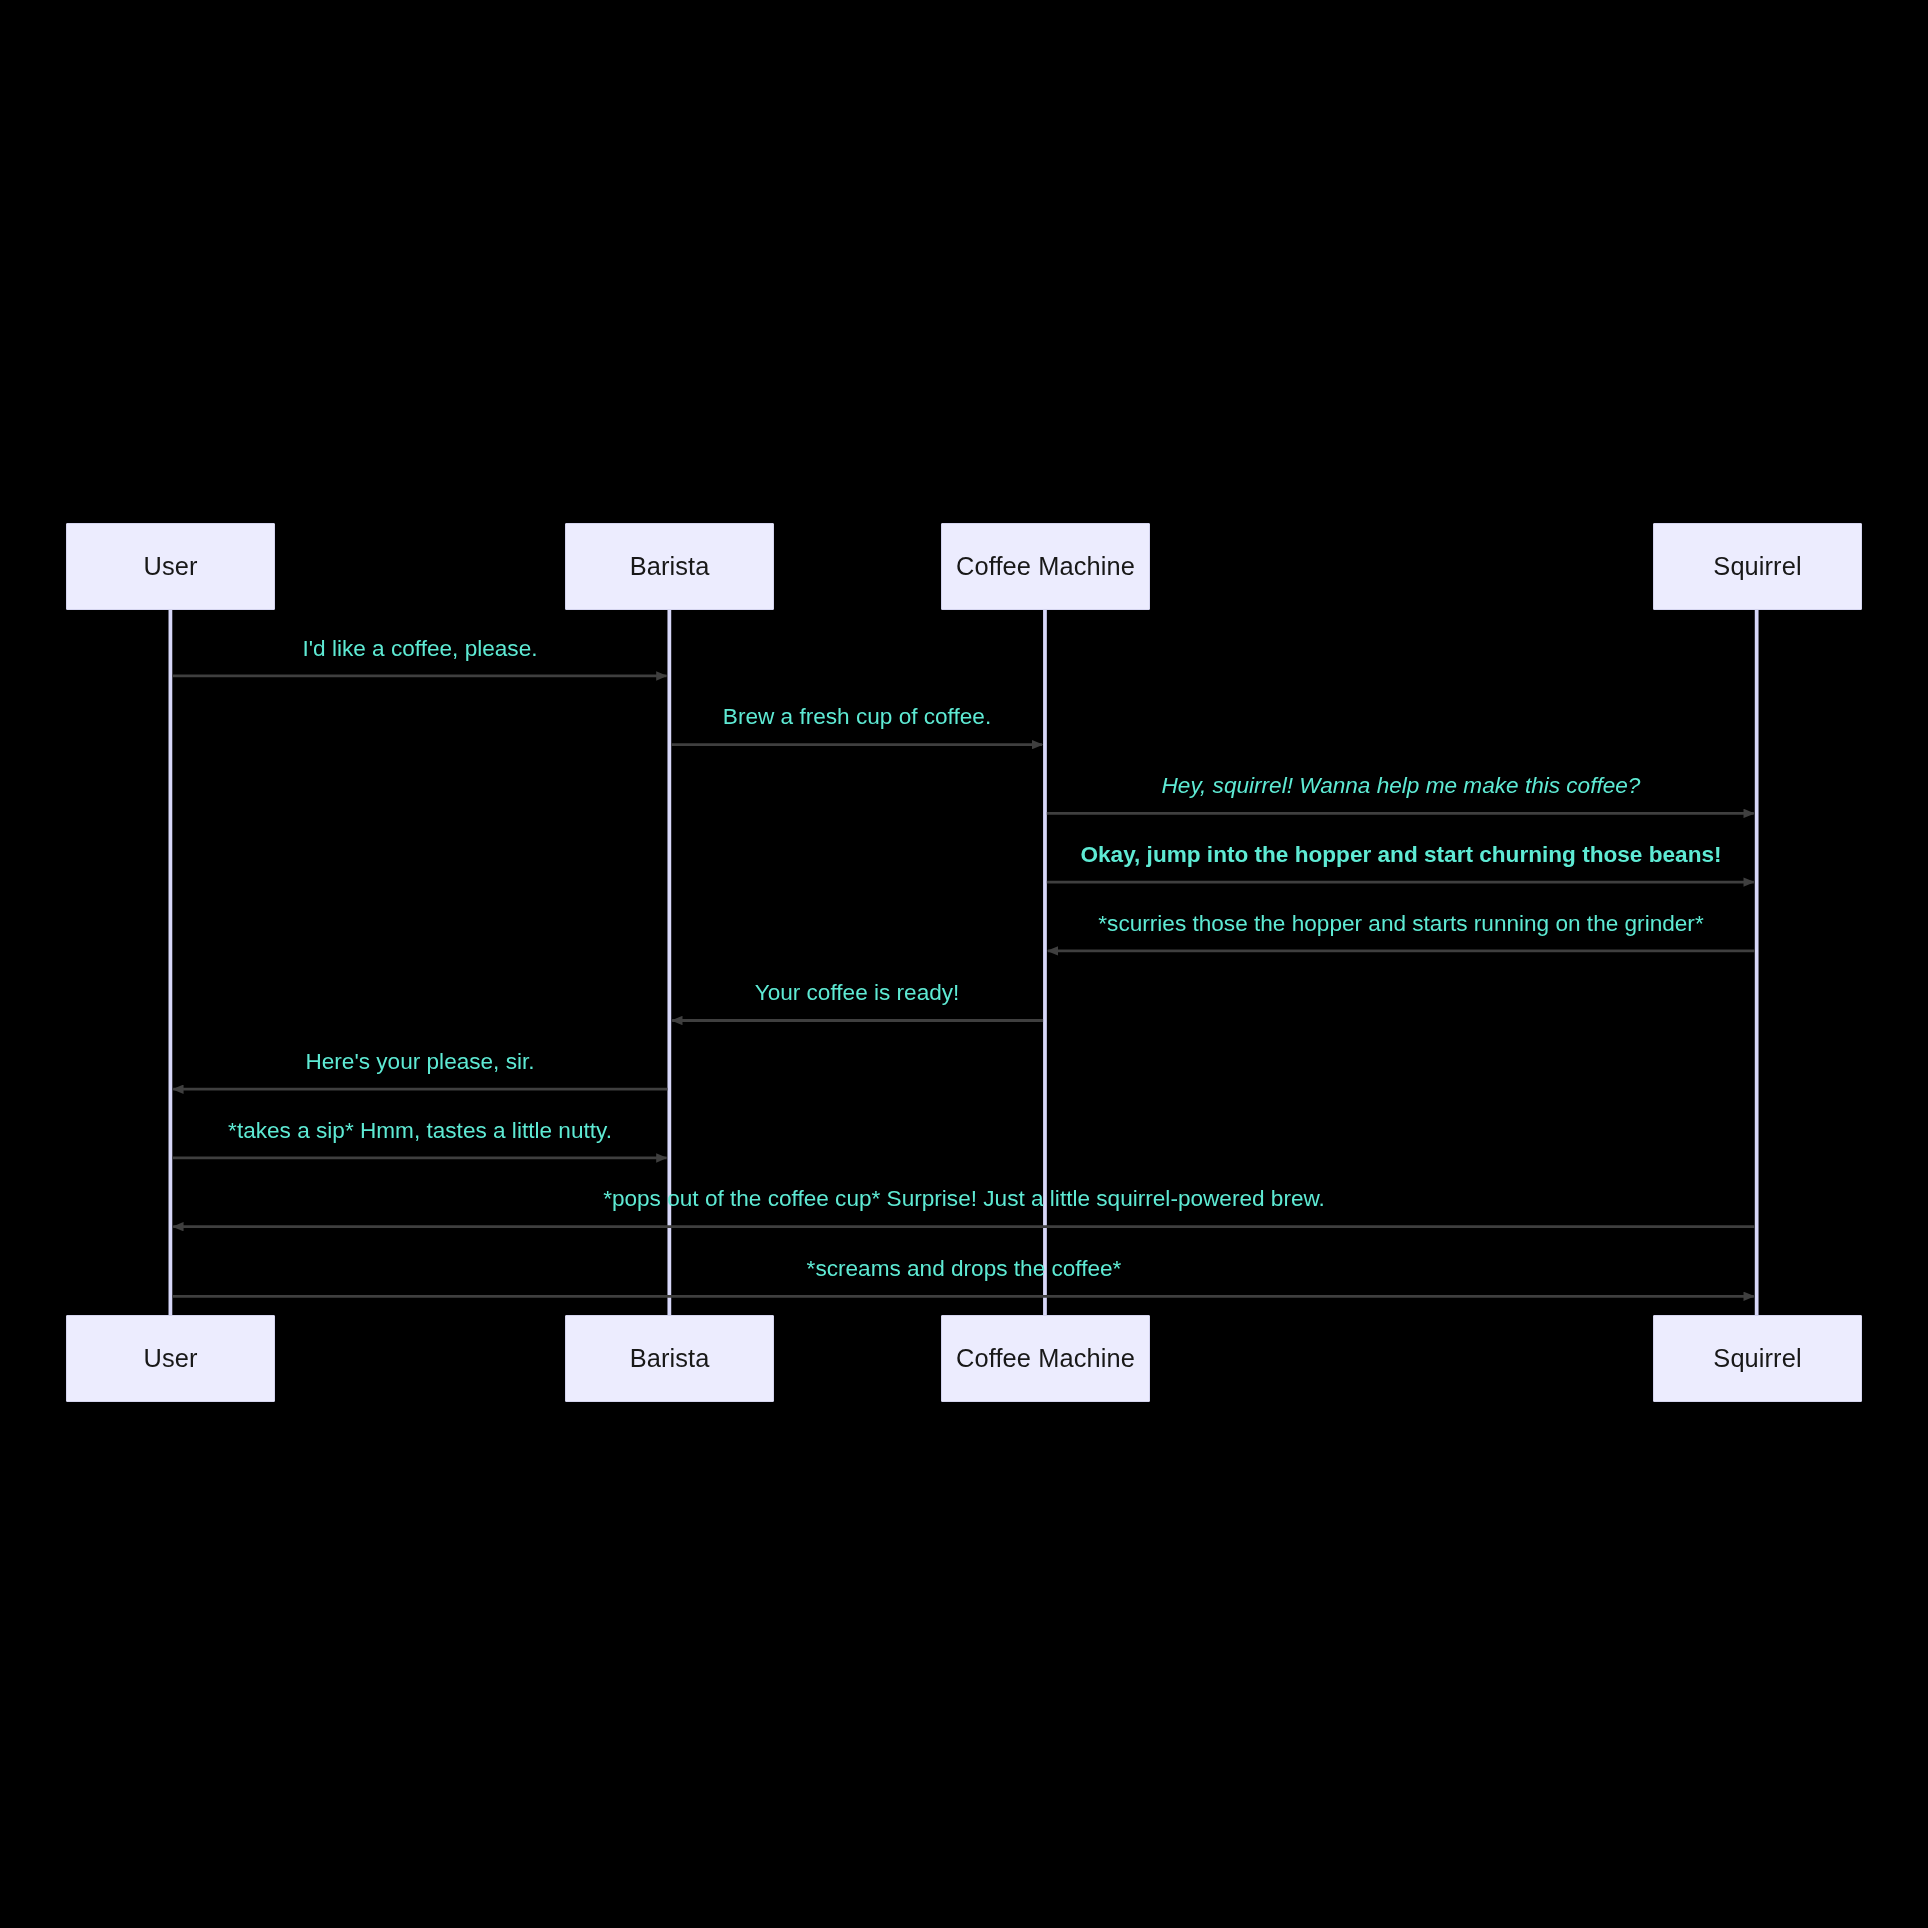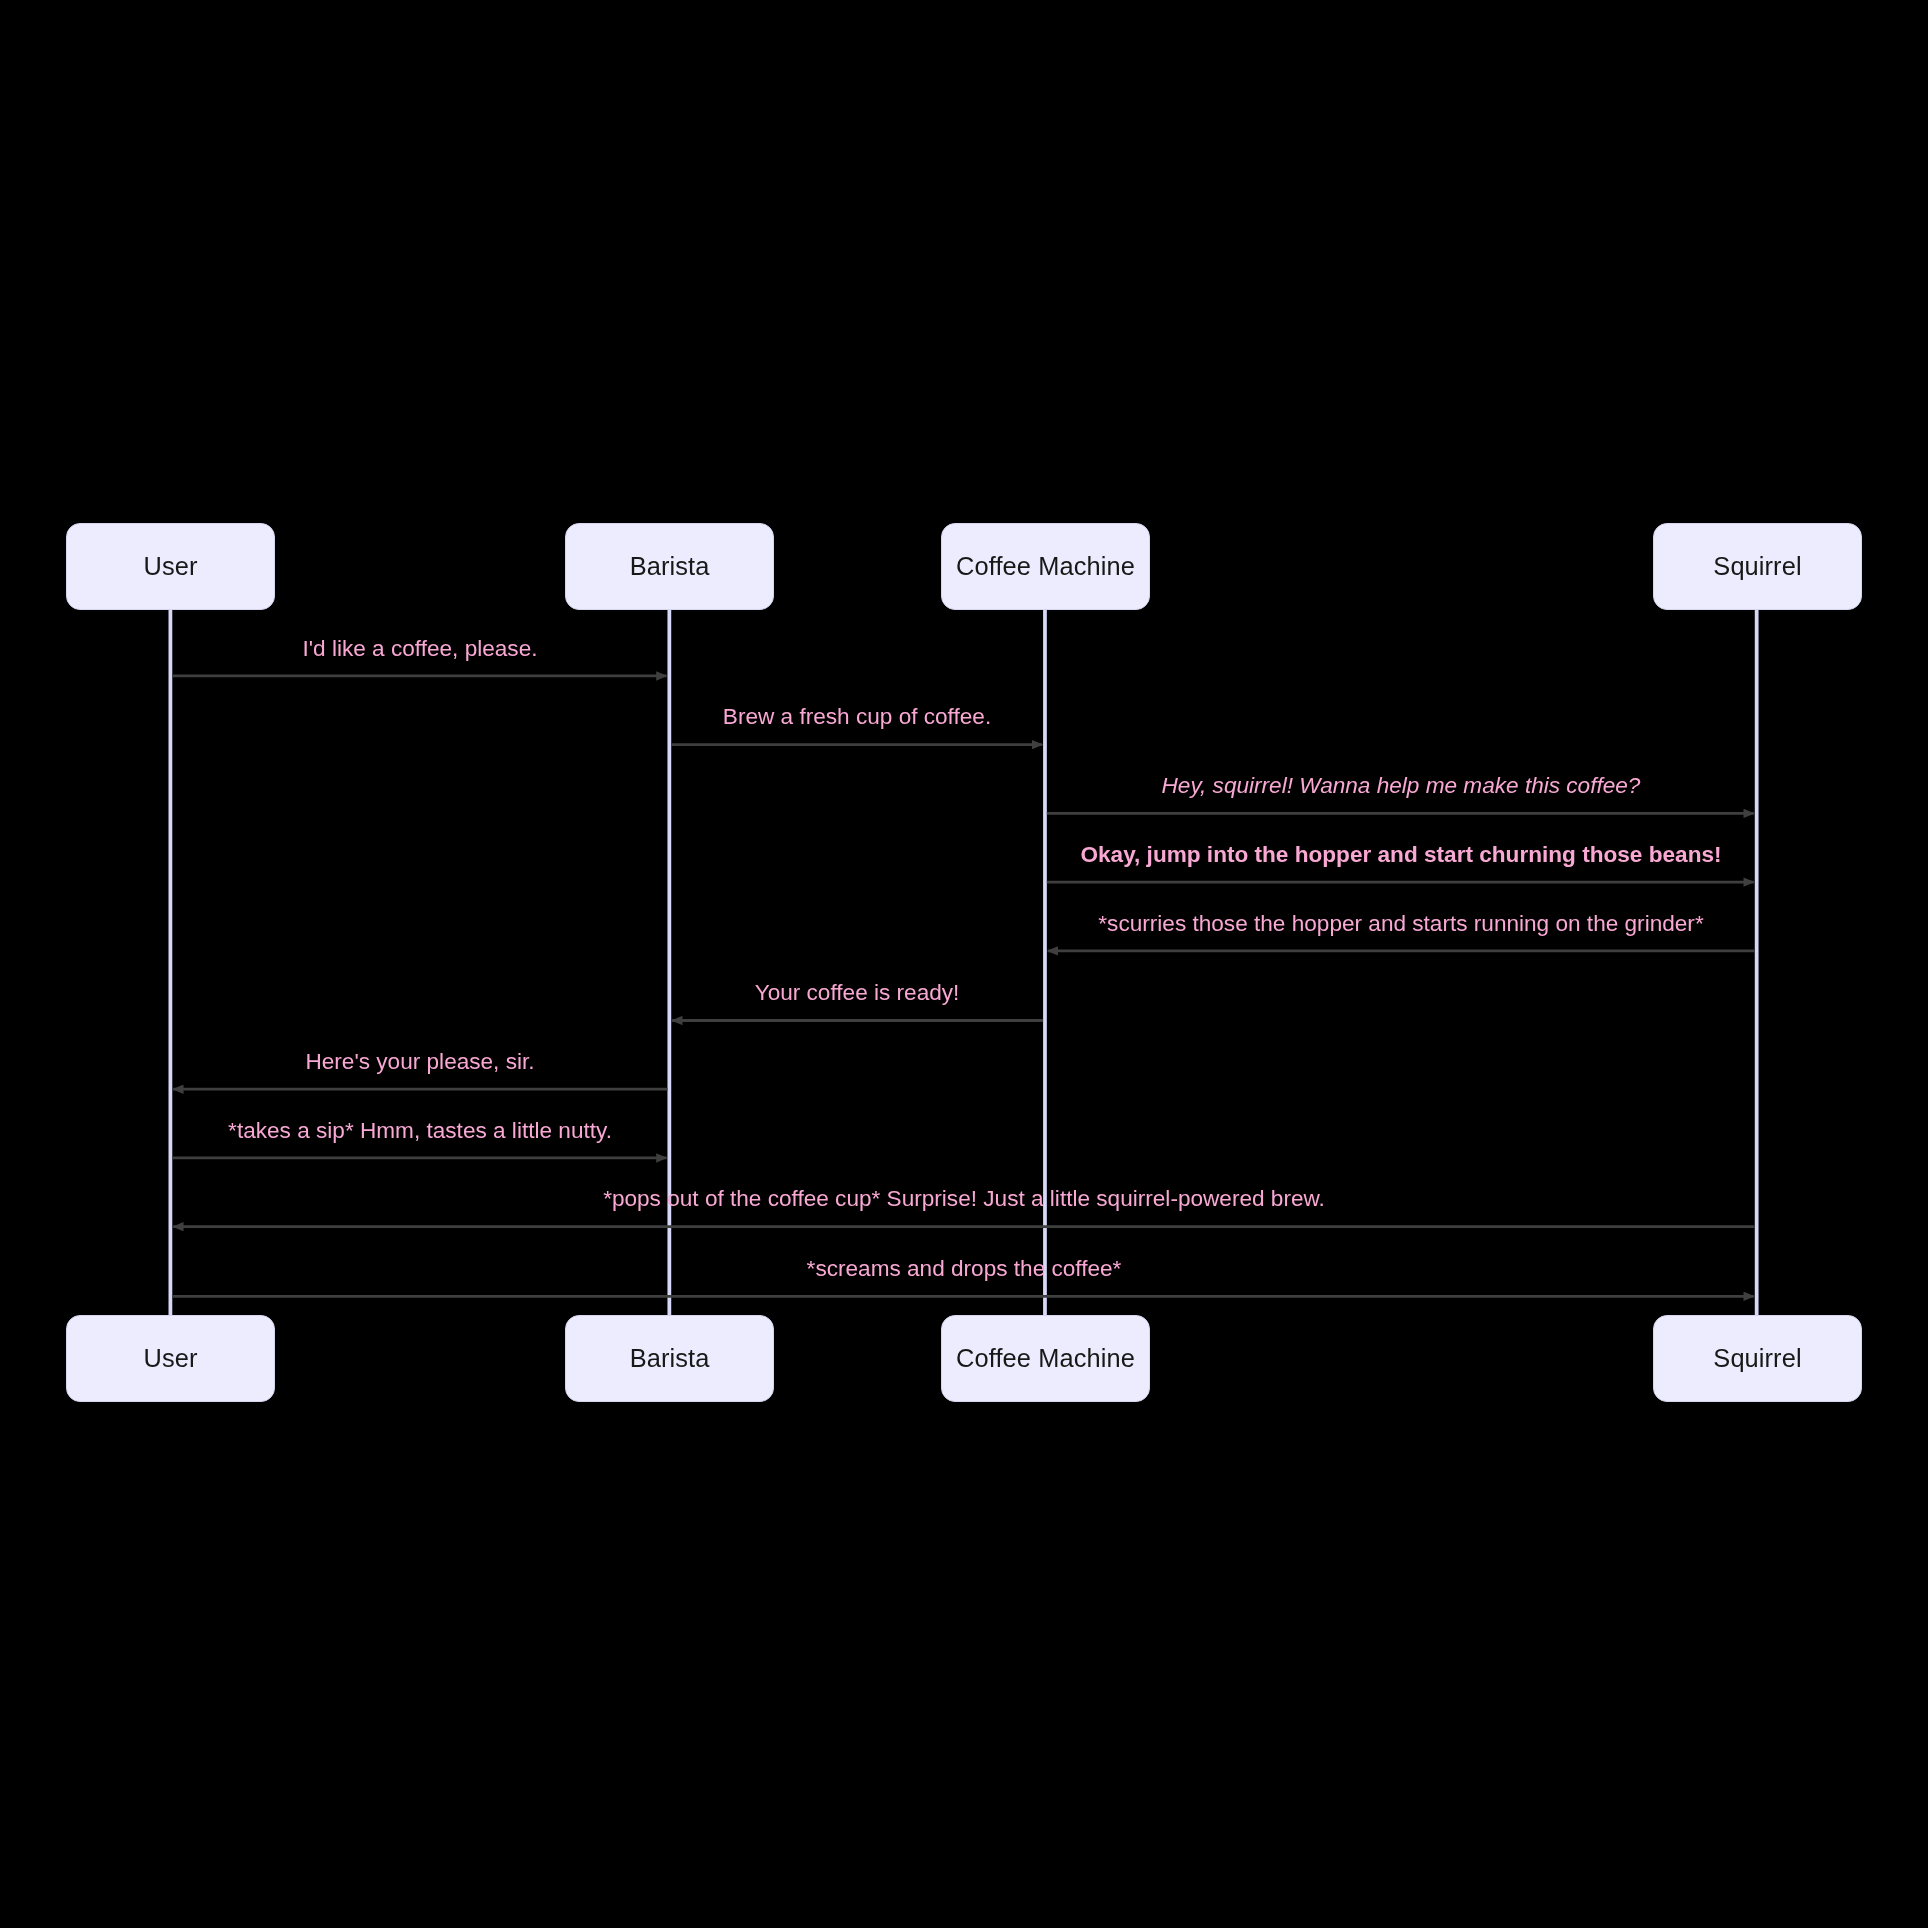--- a/index.html
+++ b/index.html
@@ -24,38 +24,38 @@
     top: 0;
     left: 0;
     width: 1928px;
     height: 1928px;
     overflow: visible;
   }
   .actor-box {
     position: absolute;
     background: #ececfe;
     border: 1.9px solid #d5d5ef;
-    border-radius: 14px;
+    border-radius: 1px;
     box-sizing: border-box;
     display: flex;
     align-items: center;
     justify-content: center;
   }
   .actor-label {
     font-family: "Liberation Sans", sans-serif;
     font-size: 25.4px;
     color: #181818;
     white-space: nowrap;
     letter-spacing: 0.1px;
   }
   .msg-label {
     position: absolute;
     font-family: "Liberation Sans", sans-serif;
     font-size: 22.6px;
-    color: #f9a8d4;
+    color: #5eead4;
     white-space: nowrap;
     transform: translateX(-50%);
     text-align: center;
     pointer-events: none;
   }
 </style>
 </head>
 <body>
 
 <div id="diagram">

